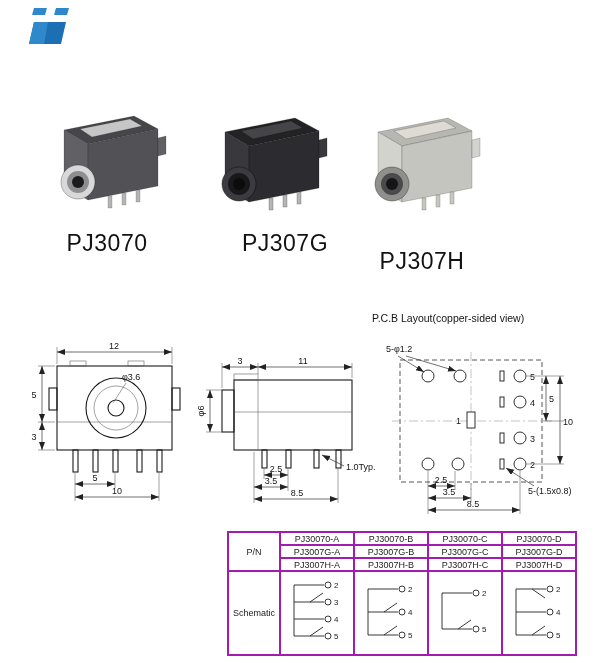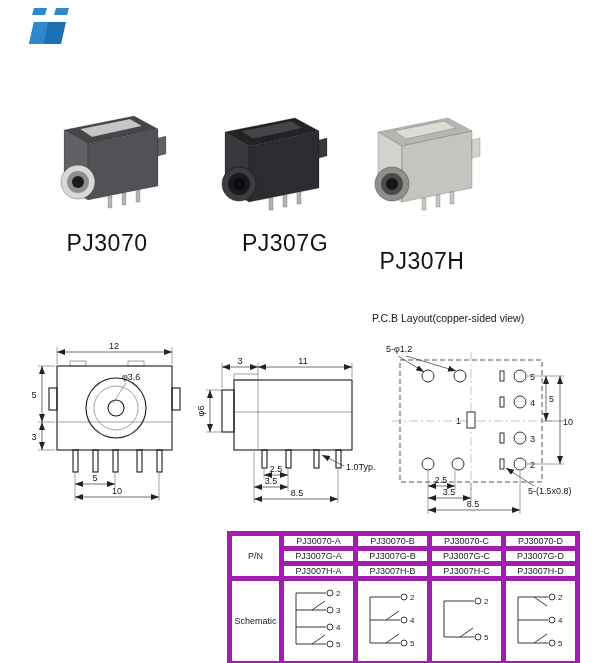--- a/index.html
+++ b/index.html
@@ -14,21 +14,21 @@
   .dl   { stroke:#333;    stroke-width:0.7;  fill:none; }
   .dash { stroke:#444;    stroke-width:0.9;  fill:none; stroke-dasharray:5 3; }
   .cl   { stroke:#888;    stroke-width:0.5;  fill:none; stroke-dasharray:9 3 2 3; }
   .pad  { stroke:#1a1a1a; stroke-width:0.9;  fill:#ffffff; }
   .dimtxt  { font-size:9px;   fill:#141414; }
   .title11 { font-size:10.5px; fill:#141414; }
   .sch    { stroke:#222; stroke-width:0.9; fill:none; }
   .schpad { stroke:#222; stroke-width:0.9; fill:#fff; }
   .schtxt { font-size:8px; fill:#222; }
   table.pn { position:absolute; border-collapse:collapse; table-layout:fixed; background:#fff; }
-  table.pn td { border:5px solid #a21caf; font-size:9px; color:#222; text-align:center; vertical-align:middle; padding:0; height:13px; }
+  table.pn td { border:2px solid #a21caf; font-size:9px; color:#222; text-align:center; vertical-align:middle; padding:0; height:13px; }
   table.pn td.schcell { height:84px; }
 </style>
 </head>
 <body>
 
 <div class="page">
 
   <svg class="abs" style="left:28px;top:5px" width="52" height="42" viewBox="0 0 52 42">
     <polygon points="6,3 19,3 17,10 4,10" fill="#2f88c9"></polygon>
     <polygon points="28,3 41,3 39,10 26,10" fill="#2f88c9"></polygon>

